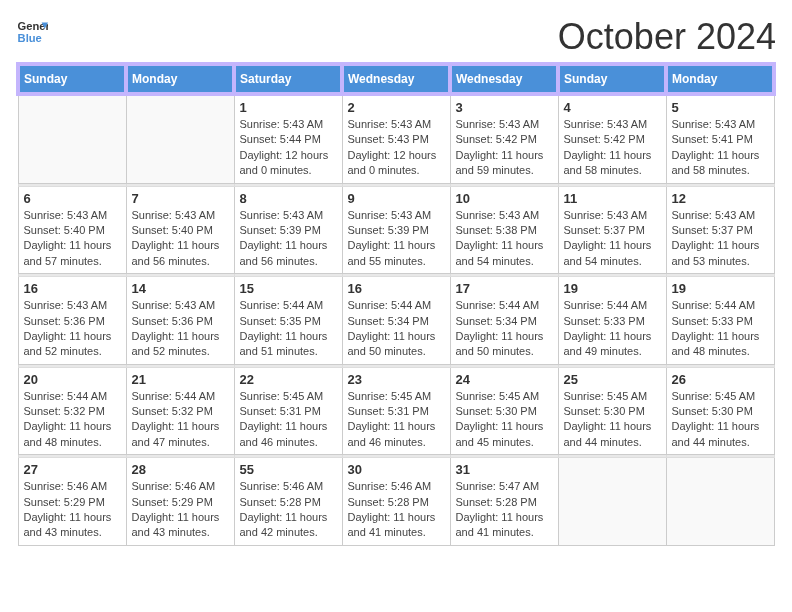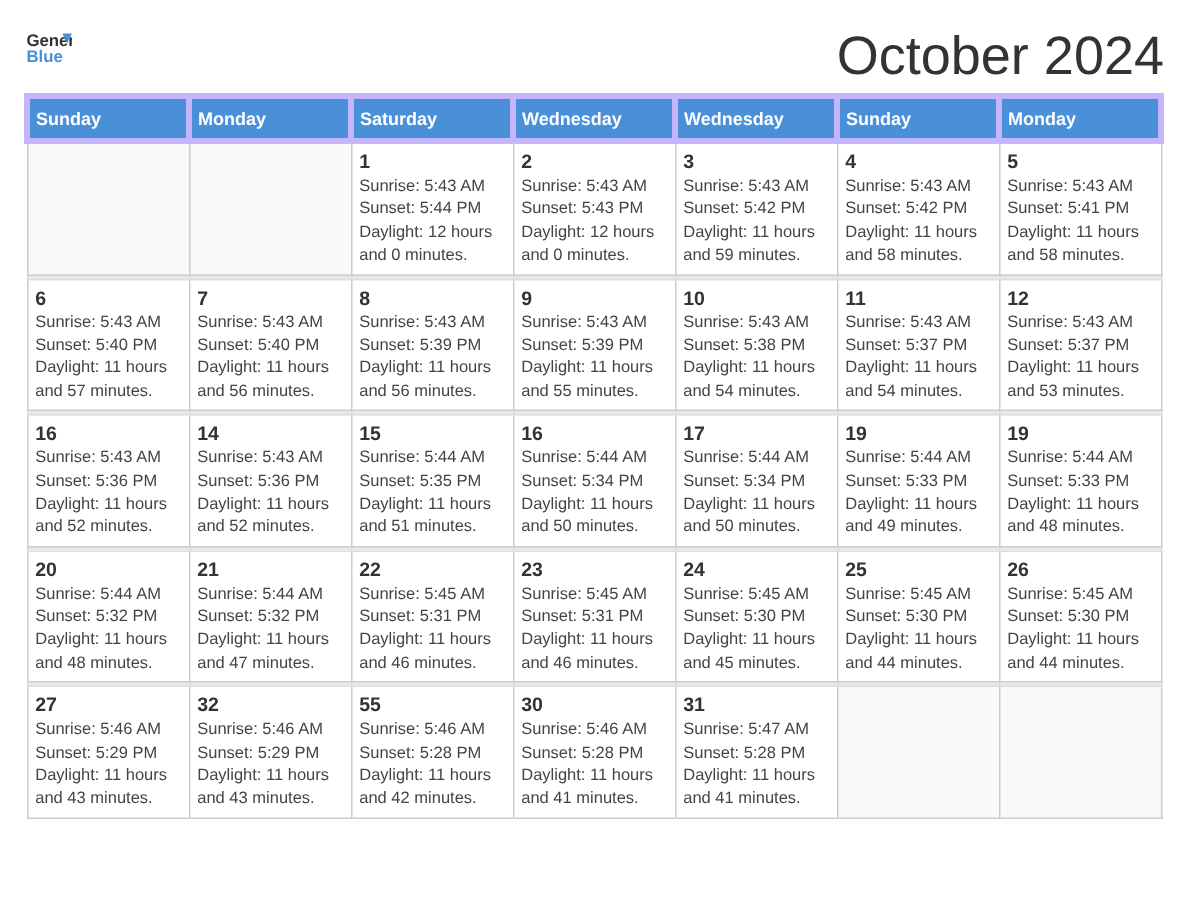--- a/index.html
+++ b/index.html
@@ -333,21 +333,21 @@
       </tr>
       <tr>
         <td>
           <div class="day-number">27</div>
           <div class="day-info" style="white-space: pre-line;">Sunrise: 5:46 AM
 Sunset: 5:29 PM
 Daylight: 11 hours
 and 43 minutes.</div>
         </td>
         <td>
-          <div class="day-number">32</div>
+          <div class="day-number">28</div>
           <div class="day-info" style="white-space: pre-line;">Sunrise: 5:46 AM
 Sunset: 5:29 PM
 Daylight: 11 hours
 and 43 minutes.</div>
         </td>
         <td>
           <div class="day-number">55</div>
           <div class="day-info" style="white-space: pre-line;">Sunrise: 5:46 AM
 Sunset: 5:28 PM
 Daylight: 11 hours

